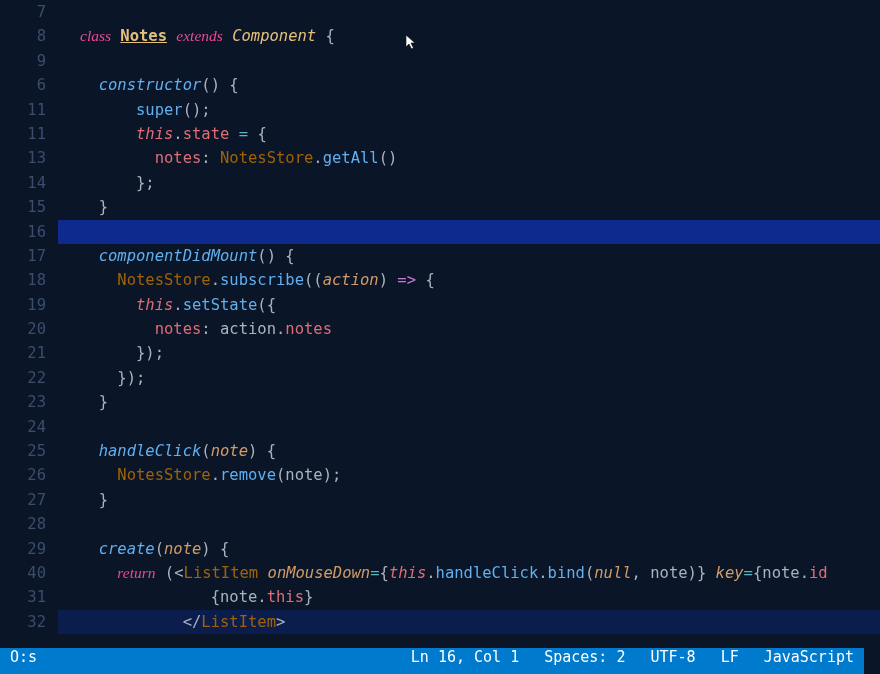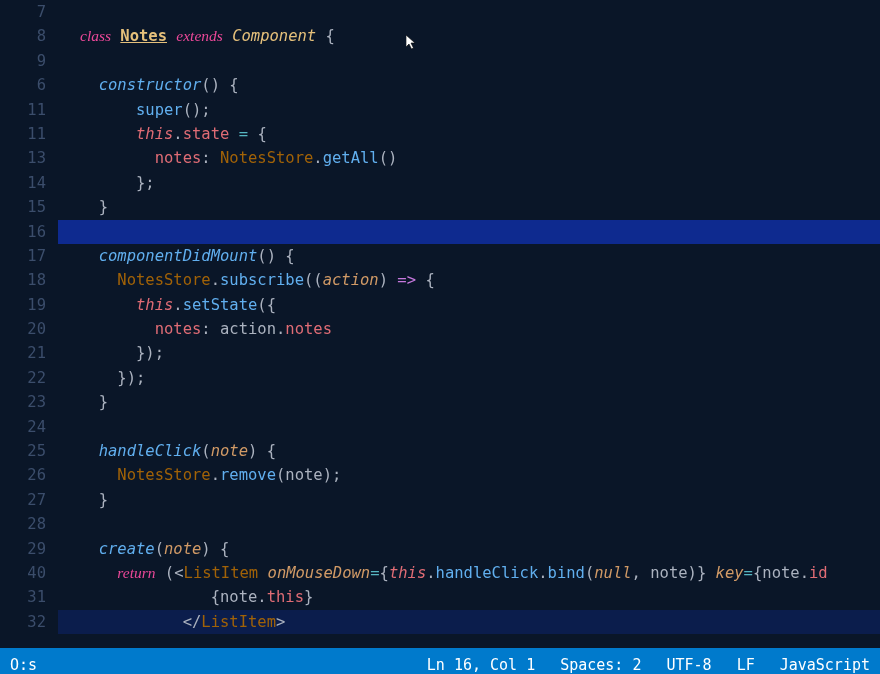--- a/index.html
+++ b/index.html
@@ -69,26 +69,26 @@
       top: 35px;
       width: 12px;
       height: 16px;
       pointer-events: none;
     }
 
     .statusbar {
       position: absolute;
       bottom: 0;
       left: 0;
-      right: 0;
+      right: 16px;
       height: 26px;
       background: #007acc;
       color: #ffffff;
       display: flex;
-      align-items: flex-end;
+      align-items: flex-start;
       font-size: 15px;
       padding: 0 10px;
       font-family: Menlo, Monaco, Consolas, monospace;
     }
     .statusbar .sb-left { flex: 0 0 auto; }
     .statusbar .sb-spacer { flex: 1; }
     .statusbar .sb-item { margin-left: 25px; cursor: pointer; }
   </style>
 </head>
 <body>

